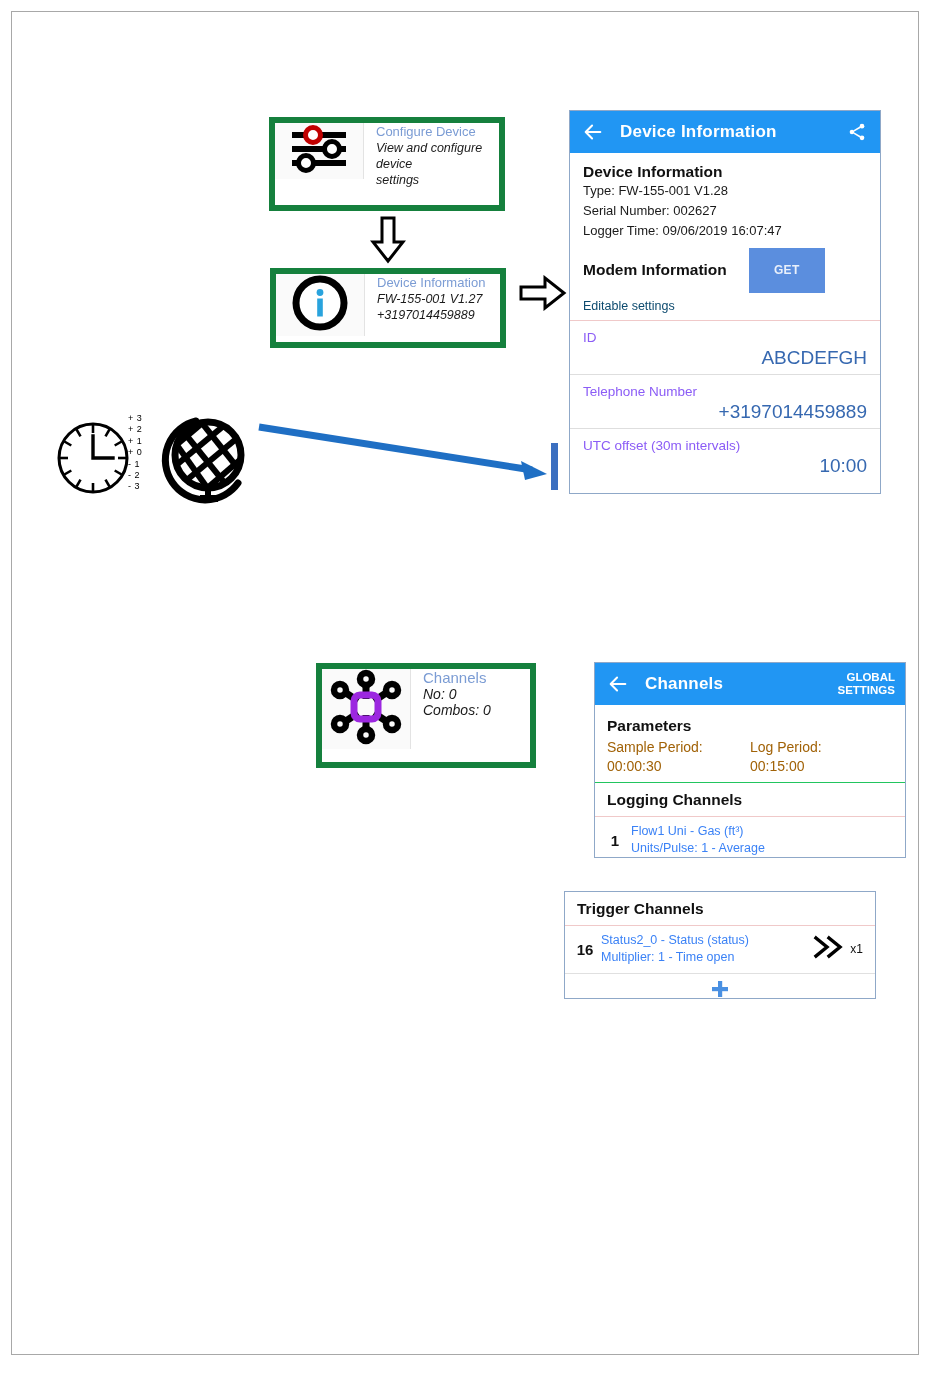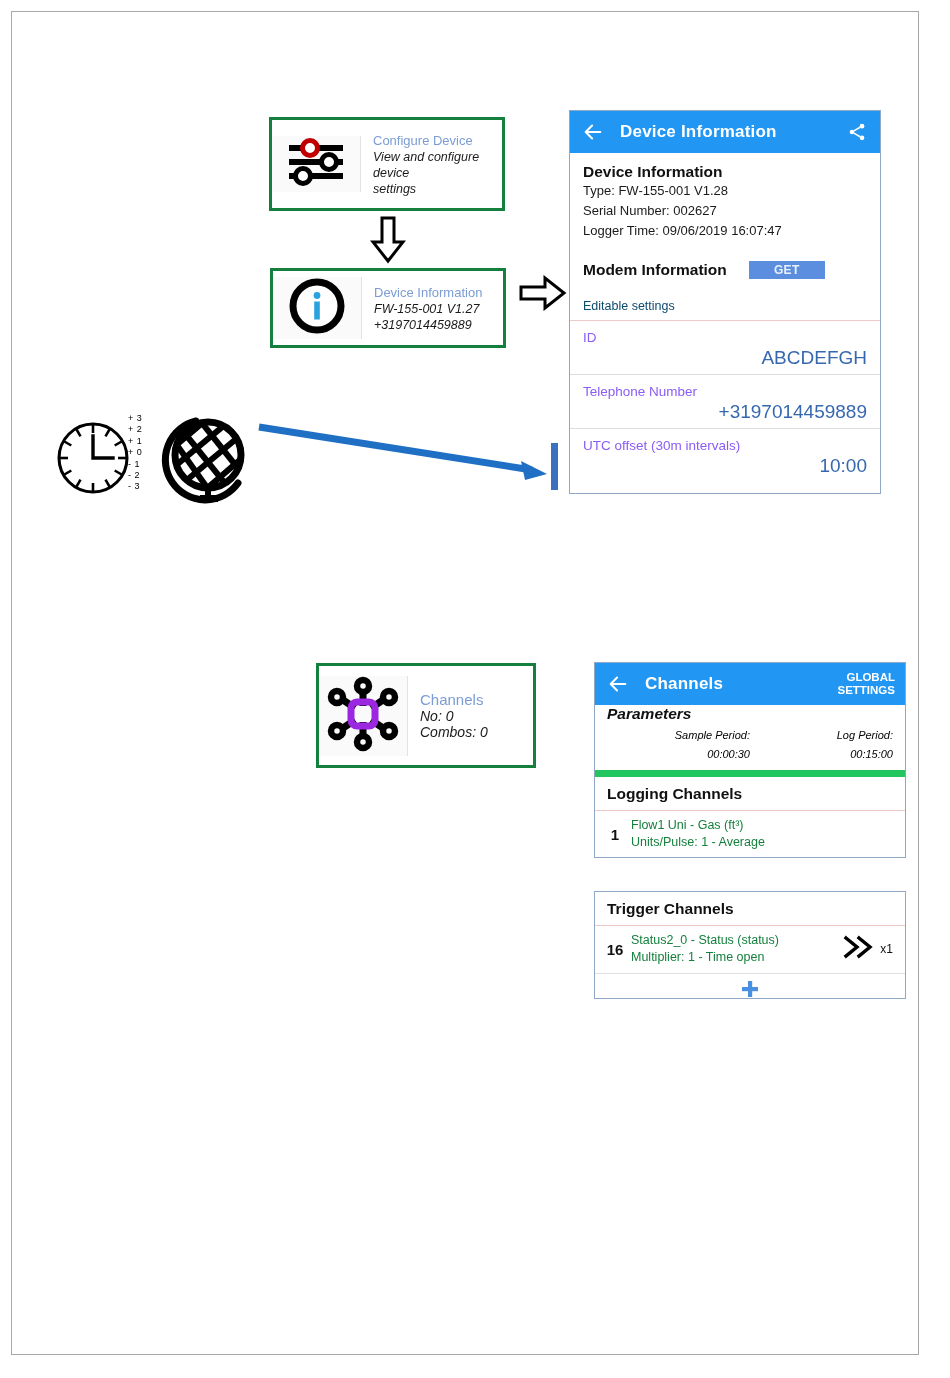--- a/index.html
+++ b/index.html
@@ -25,23 +25,23 @@
     border: 1px solid #a8a8a8;
     box-sizing: border-box;
     background: #ffffff;
   }
 
   
   .menu-card {
     position: absolute;
     box-sizing: border-box;
     background: #ffffff;
-    border: 3px solid #15803d;
-    display: flex;
-    align-items: center;
+    border: 6px solid #15803d;
+    display: flex;
+    align-items: flex-start;
   }
   .menu-card .card-icon-cell {
     width: 88px;
     background: #fafafa;
     border-right: 1px solid #e3e3e3;
     display: flex;
     align-items: center;
     justify-content: center;
     flex: 0 0 88px;
   }
@@ -134,21 +134,21 @@
   
   .dev-body { padding: 10px 13px 0 13px; }
   .modem-row {
     display: flex;
     align-items: center;
     margin-top: 10px;
     height: 38px;
   }
   .get-btn {
     width: 76px;
-    height: 18px;
+    height: 45px;
     background: #5b8ede;
     color: #e9f0fb;
     font-size: 12px;
     font-weight: bold;
     display: flex;
     align-items: center;
     justify-content: center;
     margin-left: 22px;
     letter-spacing: .4px;
   }
@@ -169,30 +169,30 @@
     line-height: 19px;
   }
   .setting-value {
     font-size: 19px;
     color: #3668b0;
     text-align: right;
     line-height: 21px;
   }
 
   
-  .params-block { padding: 0 12px 6px 12px; border-bottom: 7px solid #22c55e; font-style: italic; }
+  .params-block { padding: 12px 12px 6px 12px; border-bottom: 1px solid #22c55e; }
   .params-grid {
     display: flex;
     margin-top: 3px;
   }
   .params-col {
     flex: 1 1 50%;
-    text-align: right;
-    font-size: 11px;
-    color: #000000;
+    text-align: left;
+    font-size: 14px;
+    color: #a16207;
     line-height: 19px;
   }
   .params-col .pv { display: block; }
   .sub-section-head {
     padding: 8px 12px 7px 12px;
     border-bottom: 1px solid #f0c9c9;
   }
   .chan-row {
     display: flex;
     align-items: center;
@@ -201,21 +201,21 @@
   }
   .chan-num {
     font-size: 15px;
     font-weight: bold;
     color: #111;
     width: 20px;
     flex: 0 0 20px;
     text-align: center;
   }
   .chan-texts { flex: 1 1 auto; padding-left: 6px; }
-  .chan-l1, .chan-l2 { font-size: 12.5px; color: #15803d; line-height: 17px; }
+  .chan-l1, .chan-l2 { font-size: 12.5px; color: #3b82f6; line-height: 17px; }
   .chan-right {
     display: flex;
     align-items: center;
     flex: 0 0 auto;
     padding-right: 2px;
   }
   .chan-mult { font-size: 12px; color: #111; margin-left: 4px; }
   .add-row {
     display: flex;
     align-items: center;
@@ -477,21 +477,21 @@
 
   <div class="chan-row">
     <span class="chan-num">1</span>
     <span class="chan-texts">
       <span class="chan-l1" style="display:block;">Flow1 Uni - Gas (ft³)</span>
       <span class="chan-l2" style="display:block;">Units/Pulse: 1 - Average</span>
     </span>
   </div>
 </div>
 
-<div class="phone" style="left:594px; top:891px; width:312px; height:108px;">
+<div class="phone" style="left:564px; top:891px; width:312px; height:108px;">
   <div class="sub-section-head">
     <span class="sec-head">Trigger Channels</span>
   </div>
 
   <div class="chan-row">
     <span class="chan-num">16</span>
     <span class="chan-texts">
       <span class="chan-l1" style="display:block;">Status2_0 - Status (status)</span>
       <span class="chan-l2" style="display:block;">Multiplier: 1 - Time open</span>
     </span>

